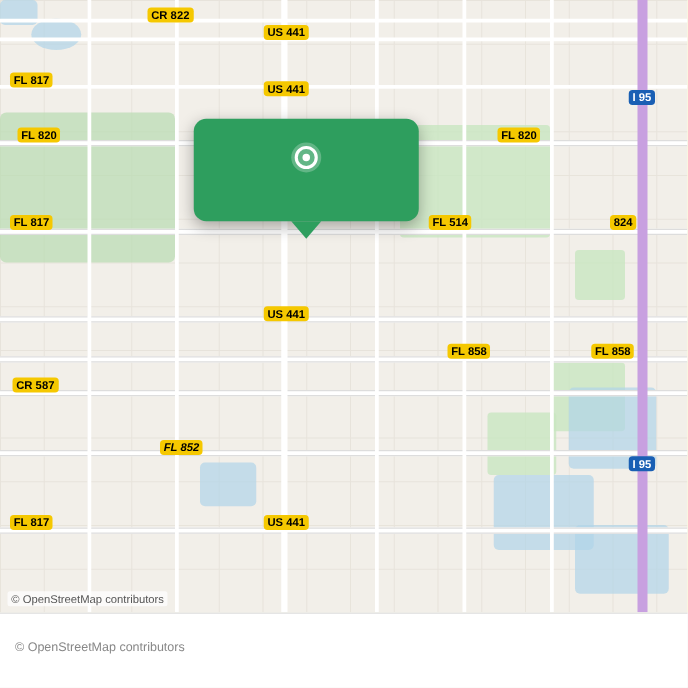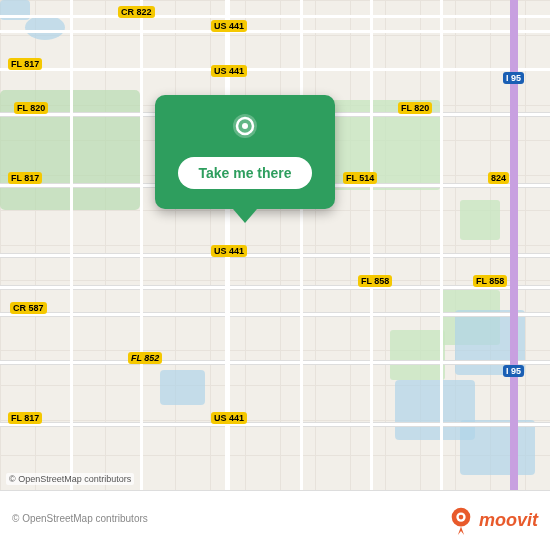--- a/index.html
+++ b/index.html
@@ -218,31 +218,20 @@
 
   <div style="position:absolute;bottom:5px;left:6px;font-size:9px;color:#555;background:rgba(255,255,255,0.7);padding:1px 3px;border-radius:2px;">© OpenStreetMap contributors</div>
 
   <div class="popup-card">
 
     <svg class="popup-pin" viewBox="0 0 36 36" fill="none" xmlns="http://www.w3.org/2000/svg">
       <circle cx="18" cy="15" r="12" fill="rgba(255,255,255,0.25)"></circle>
       <circle cx="18" cy="15" r="8" fill="none" stroke="white" stroke-width="2.5"></circle>
       <circle cx="18" cy="15" r="3" fill="white"></circle>
     </svg>
-    <button class="popup-btn">Take me there</button>
   </div>
 </div>
 
 <div id="bottom-bar">
   <div class="bottom-info">
     <span class="bottom-copyright">© OpenStreetMap contributors</span>
   </div>
-  <div class="moovit-logo">
-
-    <svg class="moovit-pin" viewBox="0 0 28 36" fill="none" xmlns="http://www.w3.org/2000/svg">
-      <ellipse cx="14" cy="13" rx="12" ry="12" fill="#e85a2b"></ellipse>
-      <circle cx="14" cy="13" r="6" fill="white"></circle>
-      <circle cx="14" cy="13" r="3" fill="#e85a2b"></circle>
-      <path d="M14 25 L10 36 L14 31 L18 36 Z" fill="#e85a2b"></path>
-    </svg>
-    <span class="moovit-text">moovit</span>
-  </div>
 </div>
 
 </body></html>

